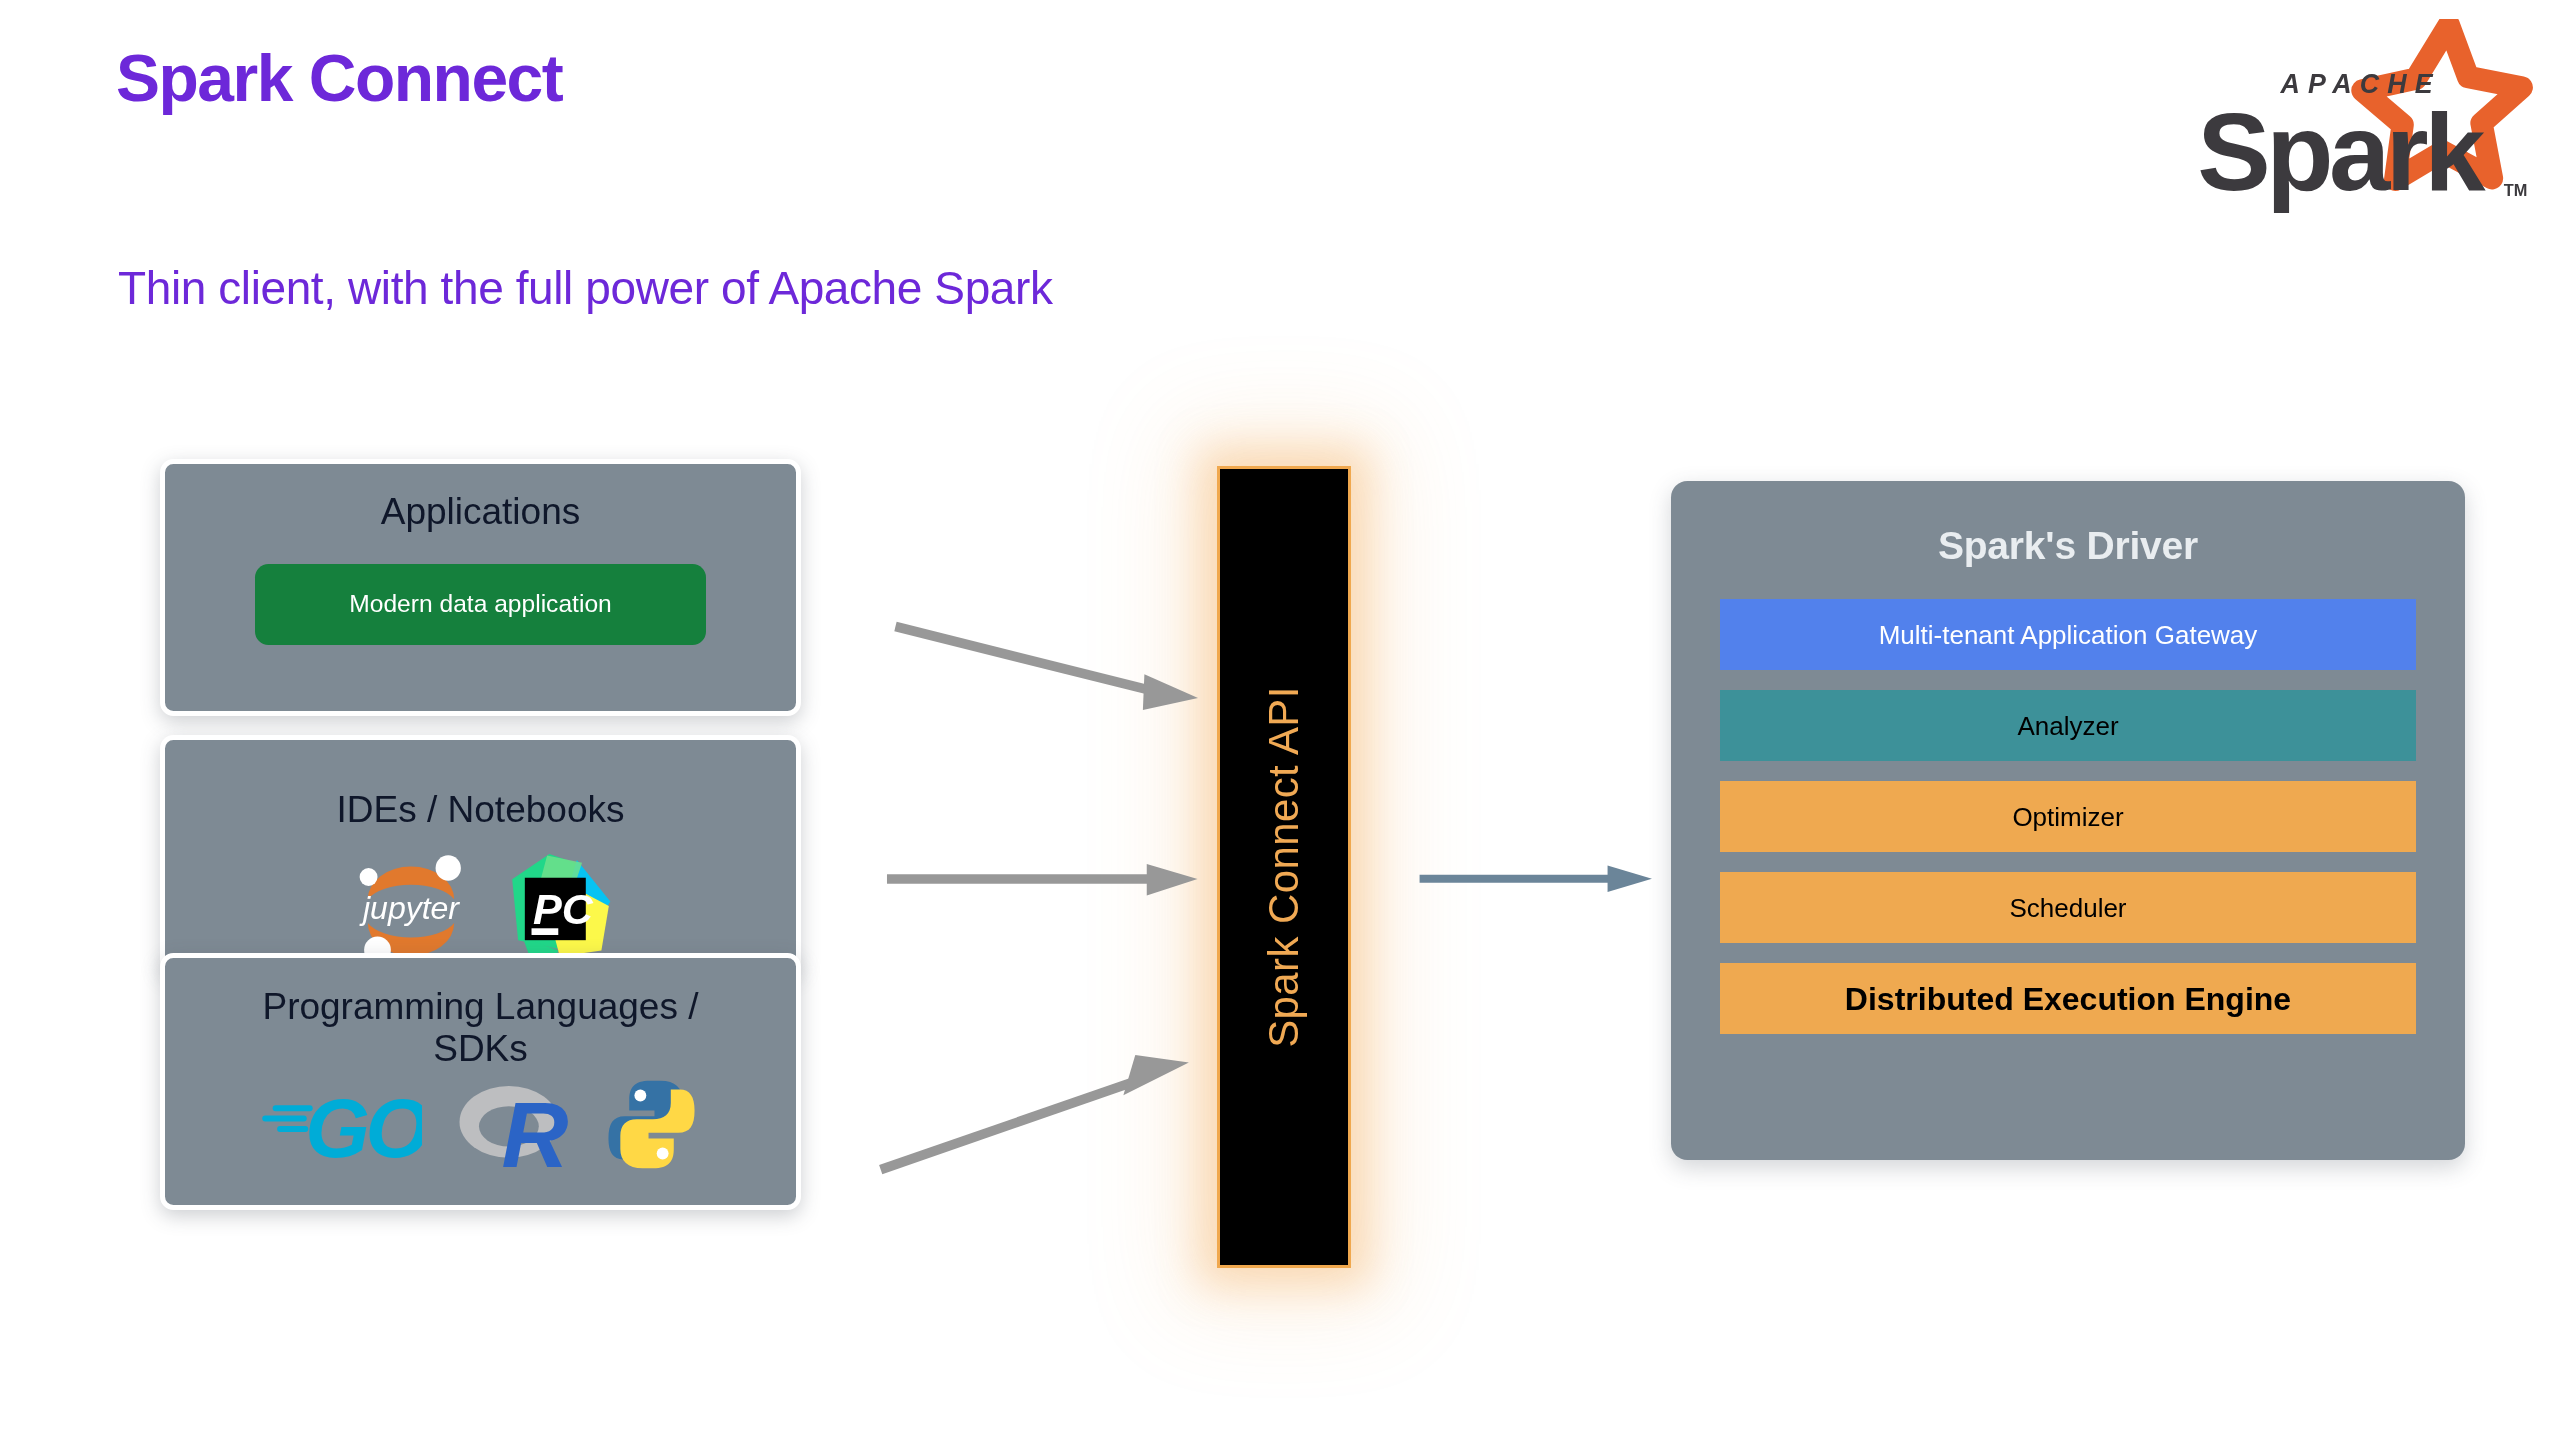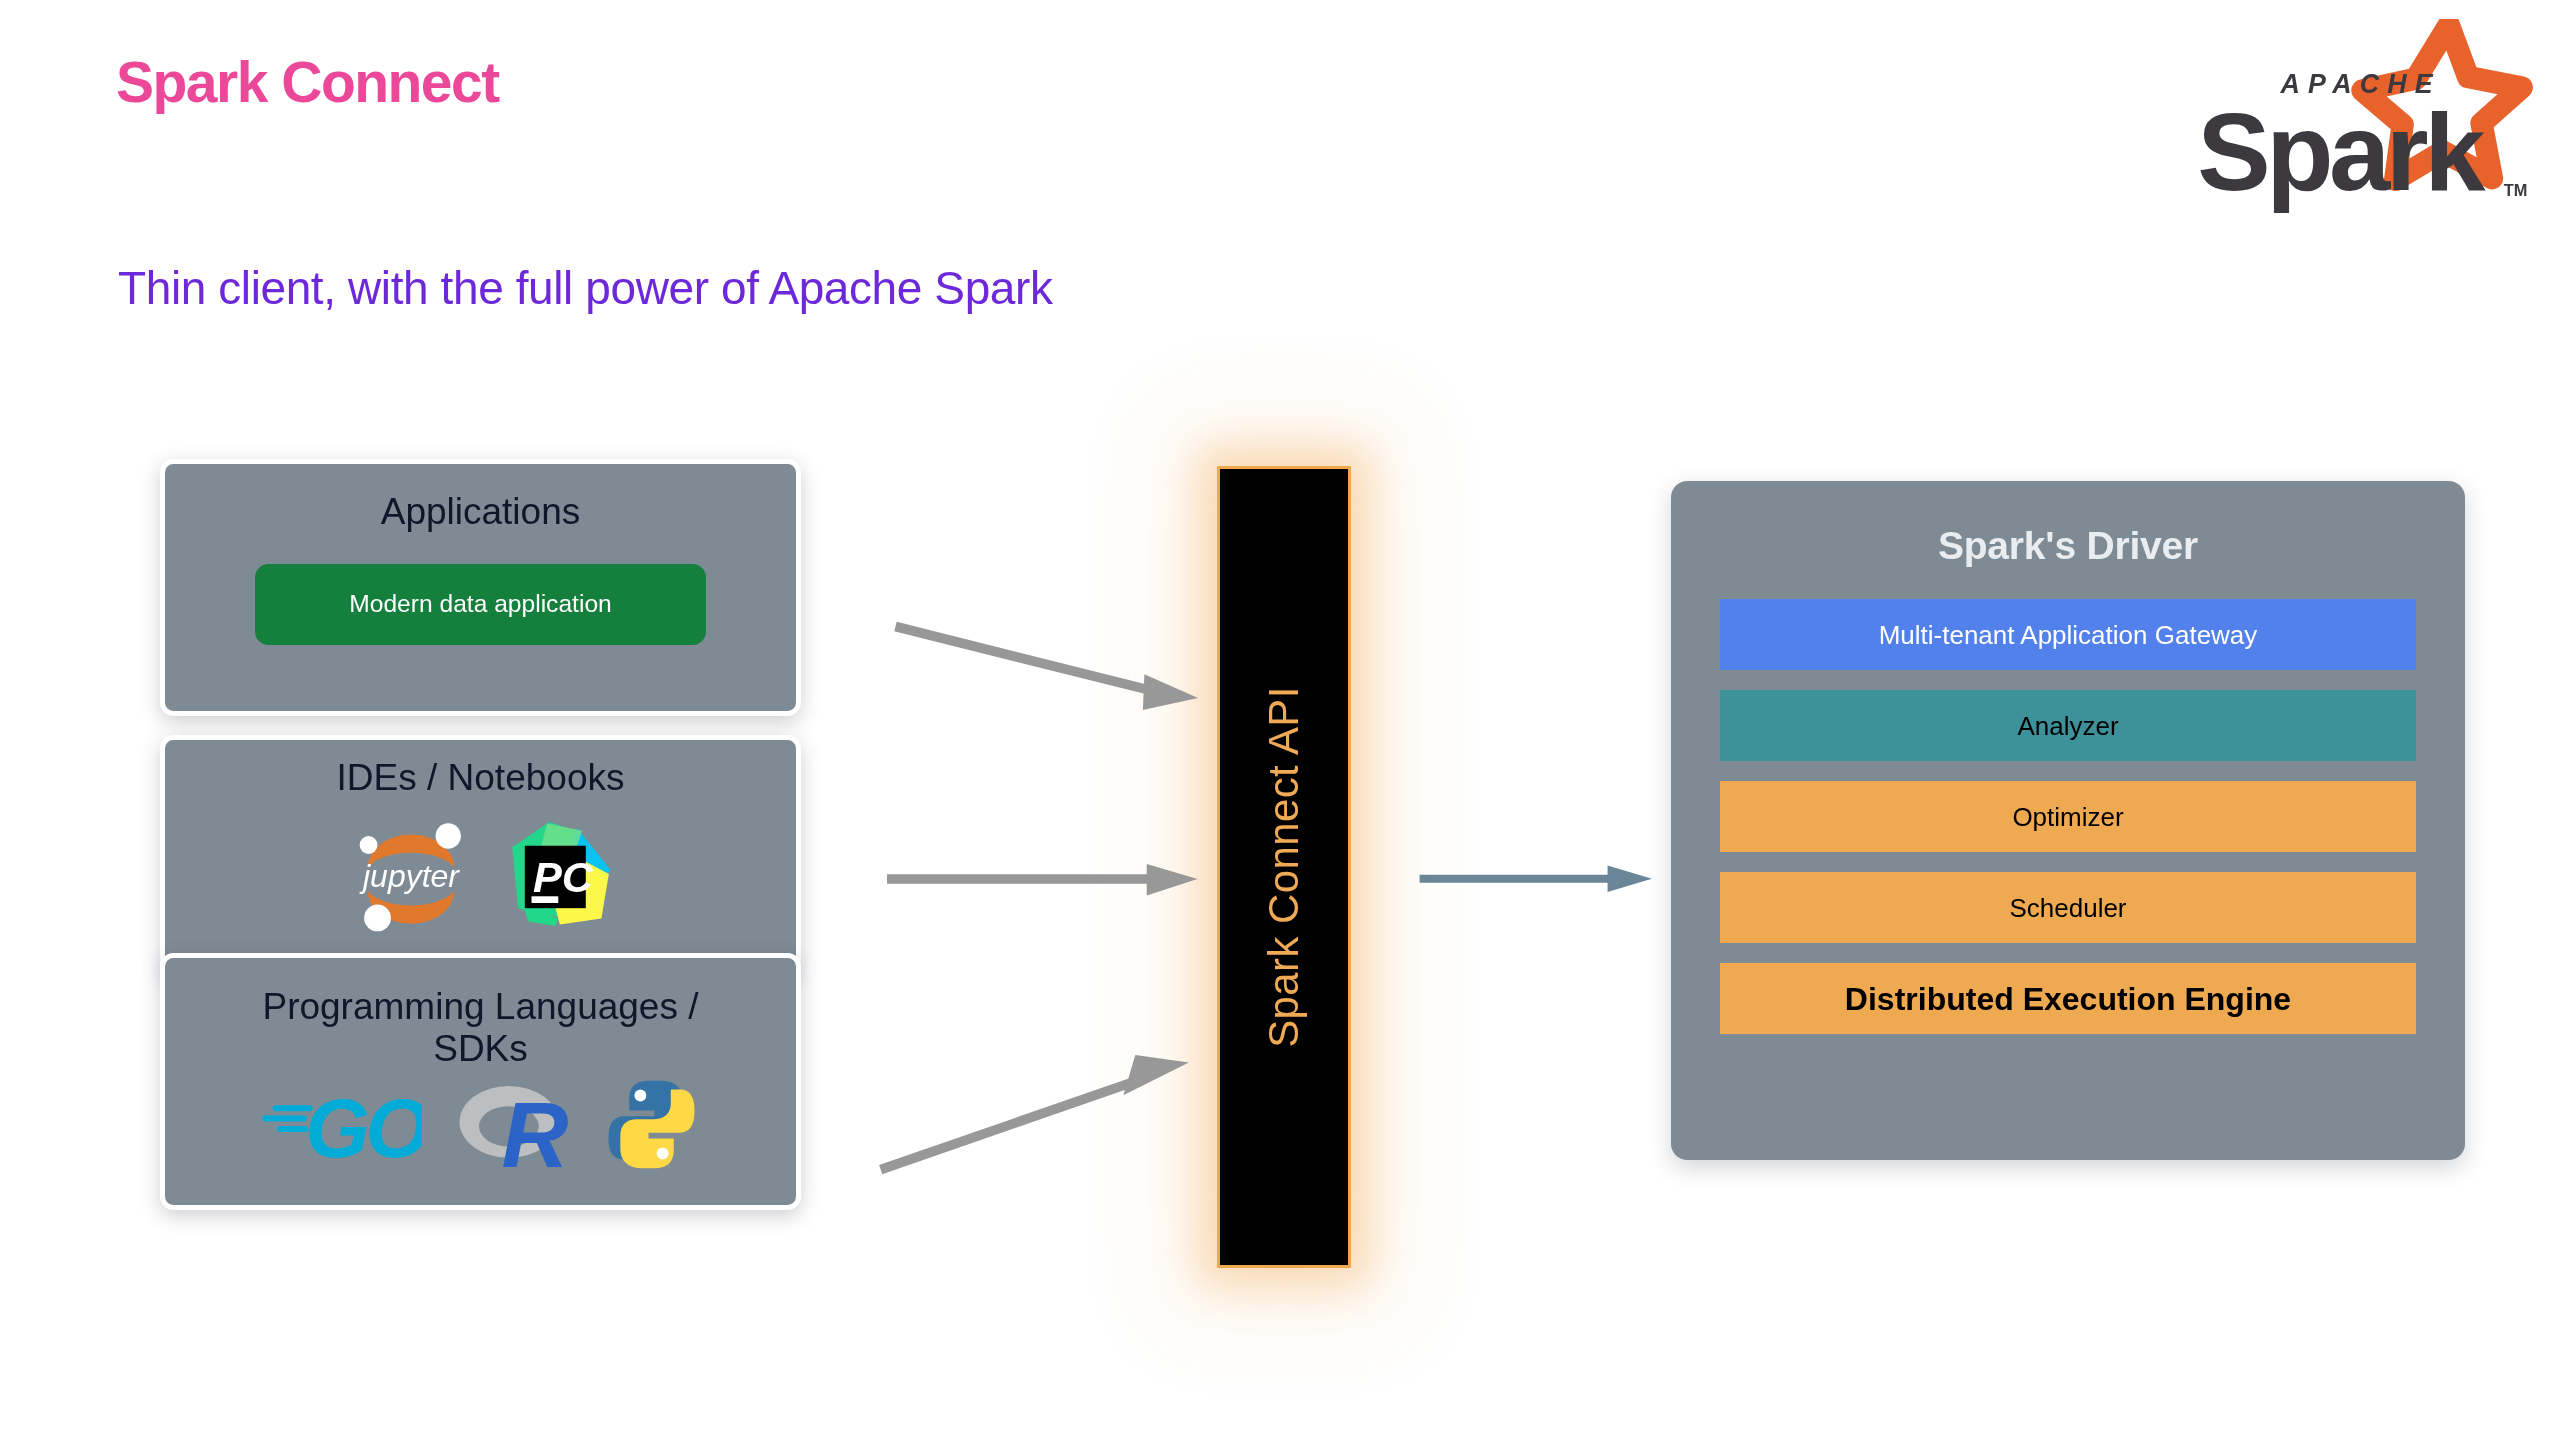--- a/index.html
+++ b/index.html
@@ -6,22 +6,22 @@
   html,body { width:2576px; height:1447px; }
   body {
     background:#ffffff;
     font-family:"Liberation Sans", sans-serif;
     position:relative;
     overflow:hidden;
   }
 
   
   #page-title {
-    position:absolute; left:116px; top:54px;
-    font-size:57px; font-weight:700; color:#ec4899;
+    position:absolute; left:116px; top:45px;
+    font-size:66px; font-weight:700; color:#6d28d9;
     letter-spacing:-1.5px; line-height:1;
   }
   #page-subtitle {
     position:absolute; left:118px; top:265px;
     font-size:46px; font-weight:400; color:#6d28d9;
     letter-spacing:-0.4px; line-height:1;
   }
 
   
   #spark-logo { position:absolute; right:36px; top:18.6px; width:373px; height:201px; }
@@ -36,21 +36,21 @@
   }
   #card-applications { top:459px; height:257px; }
   #card-ides        { top:735px; height:239px; }
   #card-sdks        { top:953px; height:257px; }
 
   .card-title {
     text-align:center; color:#0f172a;
     font-size:37px; font-weight:400; line-height:1.13;
   }
   #card-applications .card-title { padding-top:27px; }
-  #card-ides .card-title { padding-top:17px; }
+  #card-ides .card-title { padding-top:49px; }
   #card-sdks .card-title { padding-top:28px; }
 
   .inner-chip {
     margin:31px auto 0; width:451px; height:81px;
     background:#15803d; border-radius:13.4px;
     display:flex; align-items:center; justify-content:center;
     color:#ffffff; font-size:24.6px; font-weight:400;
   }
 
   .logo-row { display:flex; align-items:center; justify-content:center; gap:28px;font-style:italic; }

